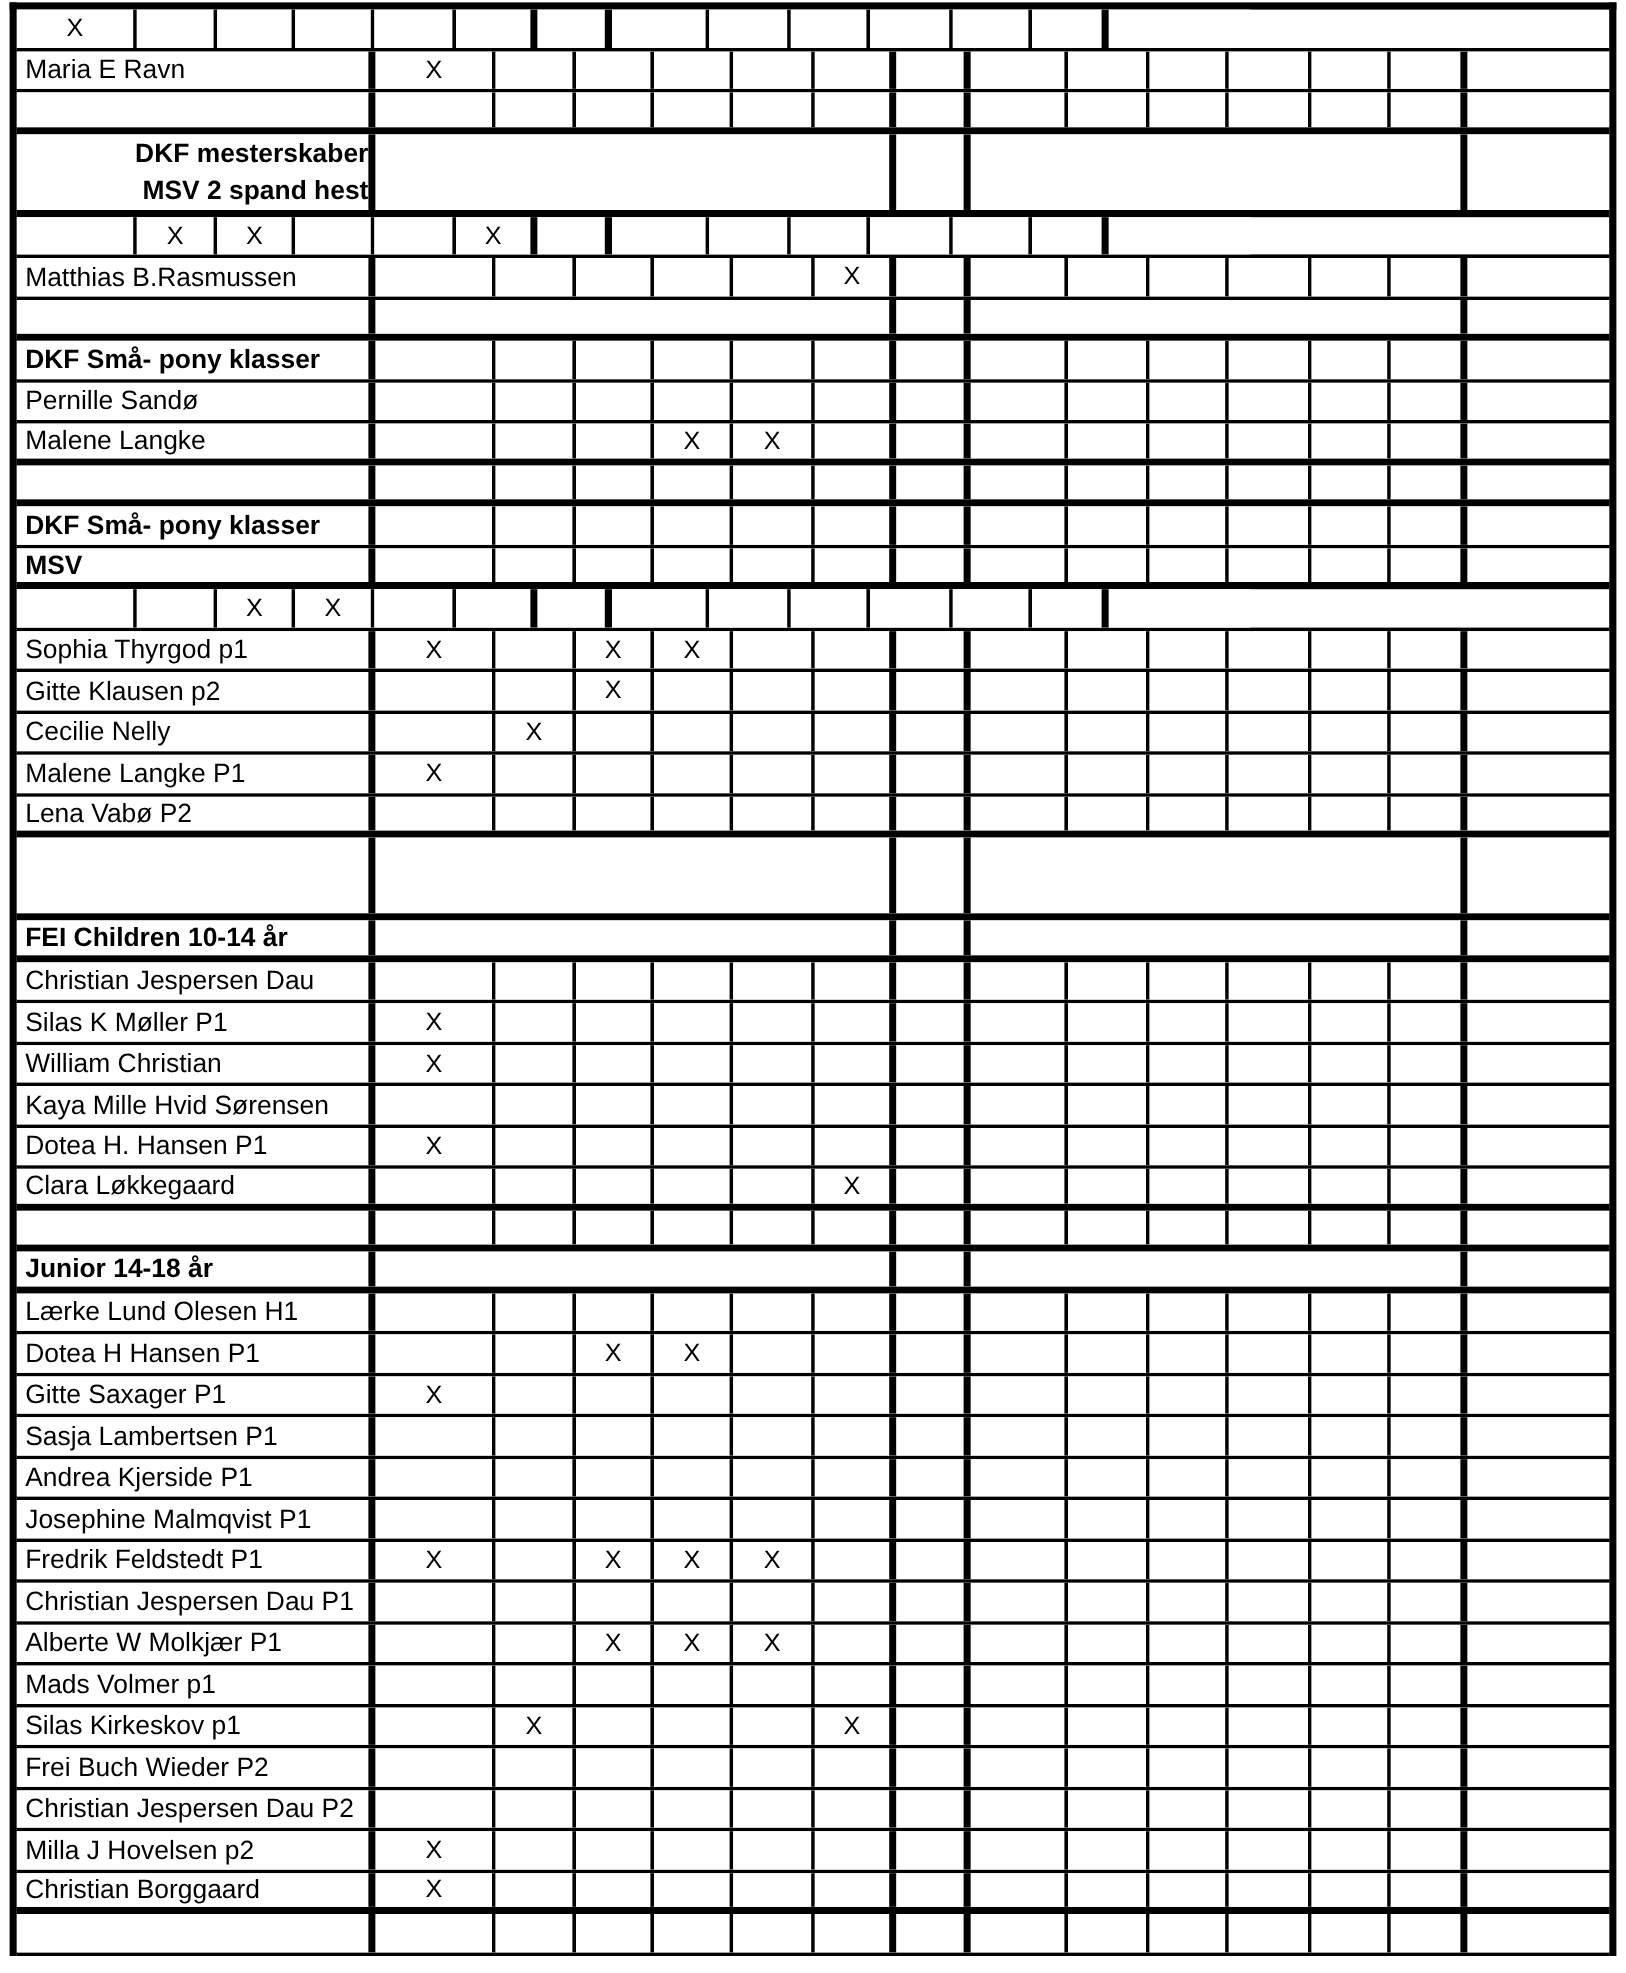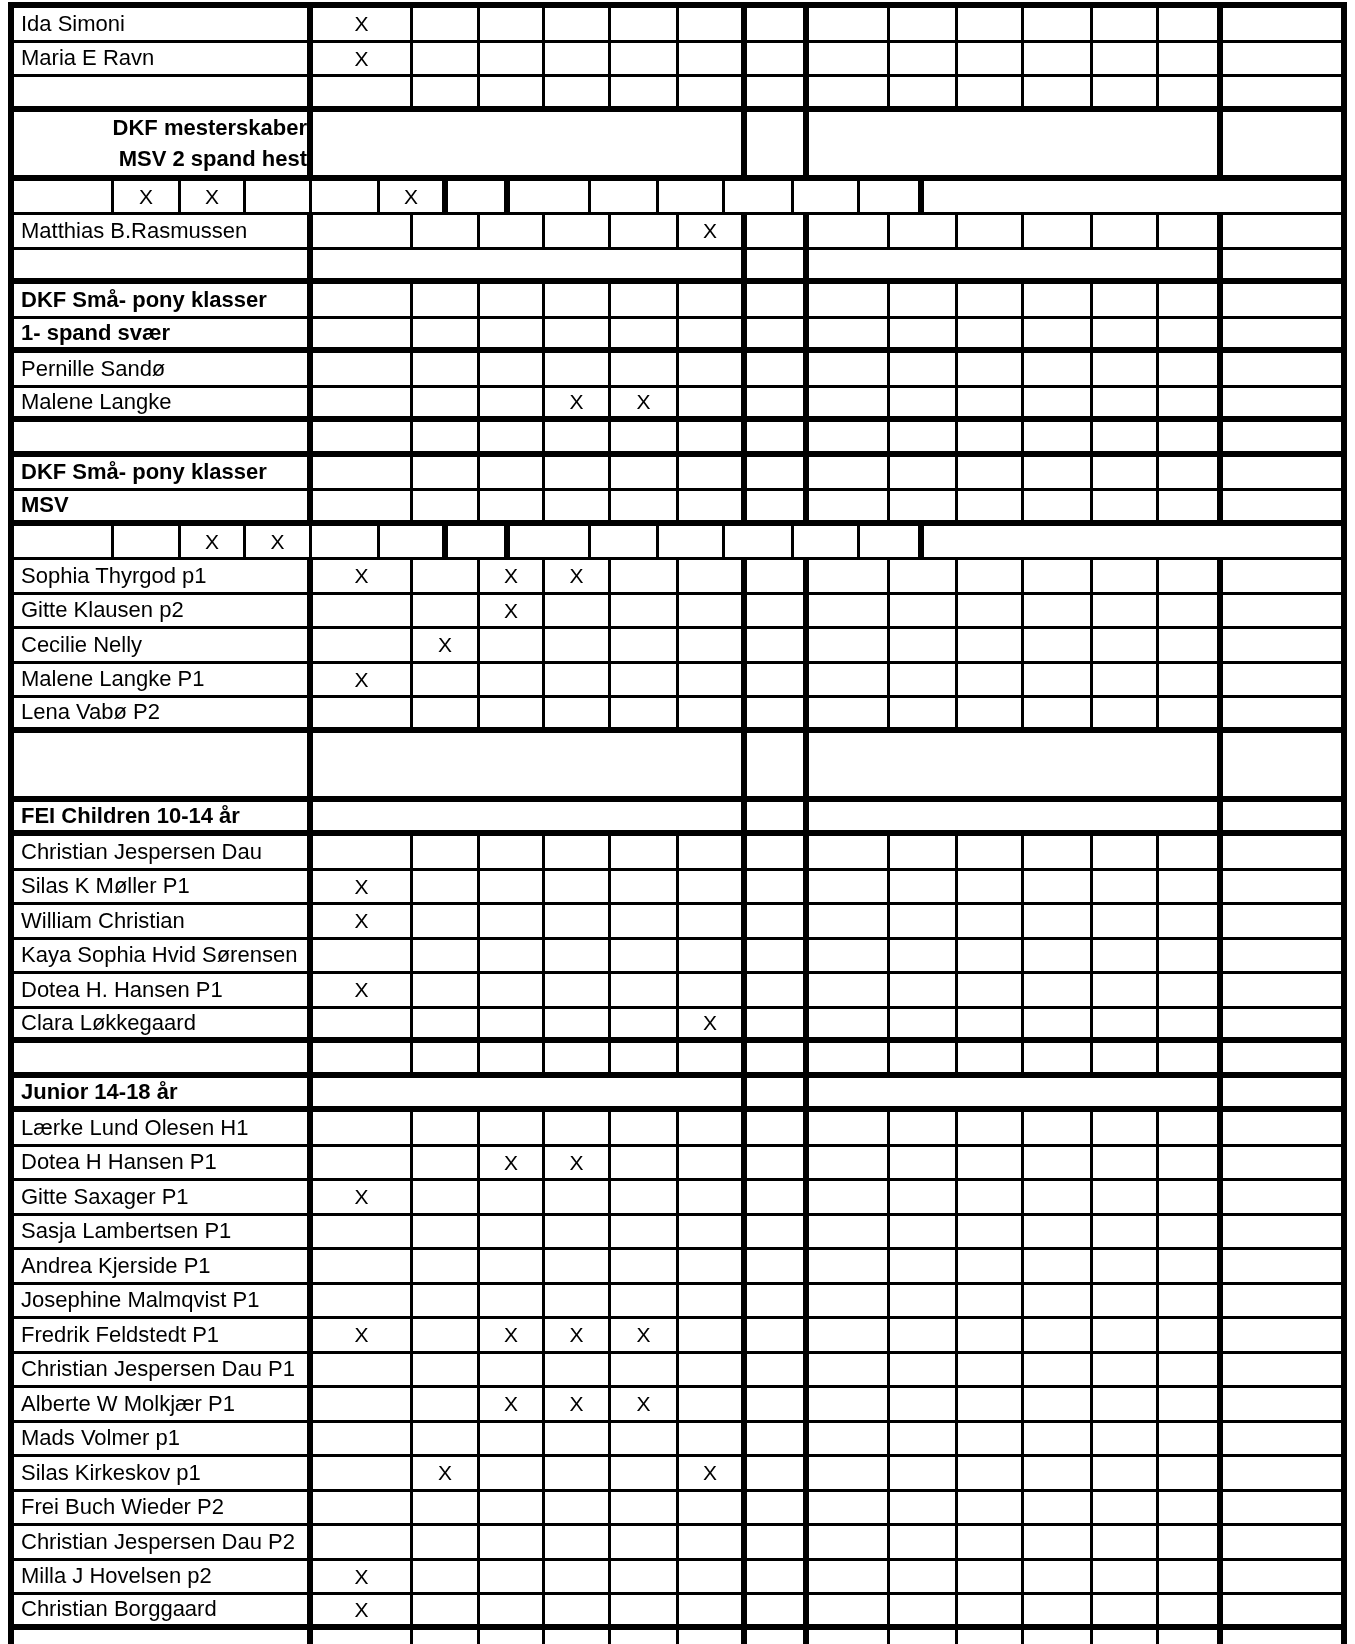--- a/index.html
+++ b/index.html
@@ -62,21 +62,20 @@
     font-size: 21px;
     color: #000;
     line-height: 1;
   }
 </style>
 </head>
 <body>
 
 <div id="grid">
     <div class="row">
-      <div class="cell name-cell br6">Ida Simoni</div>
       <div class="cell" style="width: 100px; flex: 0 0 auto;">
         <span class="x-mark">X</span>
       </div>
       <div class="cell" style="width: 67px; flex: 0 0 auto;"></div>
       <div class="cell" style="width: 65px; flex: 0 0 auto;"></div>
       <div class="cell" style="width: 66px; flex: 0 0 auto;"></div>
       <div class="cell" style="width: 68px; flex: 0 0 auto;"></div>
       <div class="cell br6" style="width: 68px; flex: 0 0 auto;"></div>
       <div class="cell br6" style="width: 62px; flex: 0 0 auto;"></div>
       <div class="cell" style="width: 81px; flex: 0 0 auto;"></div>
@@ -191,37 +190,20 @@
       <div class="cell br6" style="width: 68px; flex: 0 0 auto;"></div>
       <div class="cell br6" style="width: 62px; flex: 0 0 auto;"></div>
       <div class="cell" style="width: 81px; flex: 0 0 auto;"></div>
       <div class="cell" style="width: 68px; flex: 0 0 auto;"></div>
       <div class="cell" style="width: 66px; flex: 0 0 auto;"></div>
       <div class="cell" style="width: 69px; flex: 0 0 auto;"></div>
       <div class="cell" style="width: 66px; flex: 0 0 auto;"></div>
       <div class="cell br6" style="width: 64px; flex: 0 0 auto;"></div>
       <div class="cell br0" style="width: 118px; flex: 0 0 auto;"></div>
     </div>
-    <div class="row tb">
-      <div class="cell name-cell br6 bold">1- spand svær</div>
-      <div class="cell" style="width: 100px; flex: 0 0 auto;"></div>
-      <div class="cell" style="width: 67px; flex: 0 0 auto;"></div>
-      <div class="cell" style="width: 65px; flex: 0 0 auto;"></div>
-      <div class="cell" style="width: 66px; flex: 0 0 auto;"></div>
-      <div class="cell" style="width: 68px; flex: 0 0 auto;"></div>
-      <div class="cell br6" style="width: 68px; flex: 0 0 auto;"></div>
-      <div class="cell br6" style="width: 62px; flex: 0 0 auto;"></div>
-      <div class="cell" style="width: 81px; flex: 0 0 auto;"></div>
-      <div class="cell" style="width: 68px; flex: 0 0 auto;"></div>
-      <div class="cell" style="width: 66px; flex: 0 0 auto;"></div>
-      <div class="cell" style="width: 69px; flex: 0 0 auto;"></div>
-      <div class="cell" style="width: 66px; flex: 0 0 auto;"></div>
-      <div class="cell br6" style="width: 64px; flex: 0 0 auto;"></div>
-      <div class="cell br0" style="width: 118px; flex: 0 0 auto;"></div>
-    </div>
     <div class="row">
       <div class="cell name-cell br6">Pernille Sandø</div>
       <div class="cell" style="width: 100px; flex: 0 0 auto;"></div>
       <div class="cell" style="width: 67px; flex: 0 0 auto;"></div>
       <div class="cell" style="width: 65px; flex: 0 0 auto;"></div>
       <div class="cell" style="width: 66px; flex: 0 0 auto;"></div>
       <div class="cell" style="width: 68px; flex: 0 0 auto;"></div>
       <div class="cell br6" style="width: 68px; flex: 0 0 auto;"></div>
       <div class="cell br6" style="width: 62px; flex: 0 0 auto;"></div>
       <div class="cell" style="width: 81px; flex: 0 0 auto;"></div>
@@ -484,21 +466,21 @@
       <div class="cell br6" style="width: 62px; flex: 0 0 auto;"></div>
       <div class="cell" style="width: 81px; flex: 0 0 auto;"></div>
       <div class="cell" style="width: 68px; flex: 0 0 auto;"></div>
       <div class="cell" style="width: 66px; flex: 0 0 auto;"></div>
       <div class="cell" style="width: 69px; flex: 0 0 auto;"></div>
       <div class="cell" style="width: 66px; flex: 0 0 auto;"></div>
       <div class="cell br6" style="width: 64px; flex: 0 0 auto;"></div>
       <div class="cell br0" style="width: 118px; flex: 0 0 auto;"></div>
     </div>
     <div class="row">
-      <div class="cell name-cell br6">Kaya Sophia Hvid Sørensen</div>
+      <div class="cell name-cell br6">Kaya Mille Hvid Sørensen</div>
       <div class="cell" style="width: 100px; flex: 0 0 auto;"></div>
       <div class="cell" style="width: 67px; flex: 0 0 auto;"></div>
       <div class="cell" style="width: 65px; flex: 0 0 auto;"></div>
       <div class="cell" style="width: 66px; flex: 0 0 auto;"></div>
       <div class="cell" style="width: 68px; flex: 0 0 auto;"></div>
       <div class="cell br6" style="width: 68px; flex: 0 0 auto;"></div>
       <div class="cell br6" style="width: 62px; flex: 0 0 auto;"></div>
       <div class="cell" style="width: 81px; flex: 0 0 auto;"></div>
       <div class="cell" style="width: 68px; flex: 0 0 auto;"></div>
       <div class="cell" style="width: 66px; flex: 0 0 auto;"></div>

